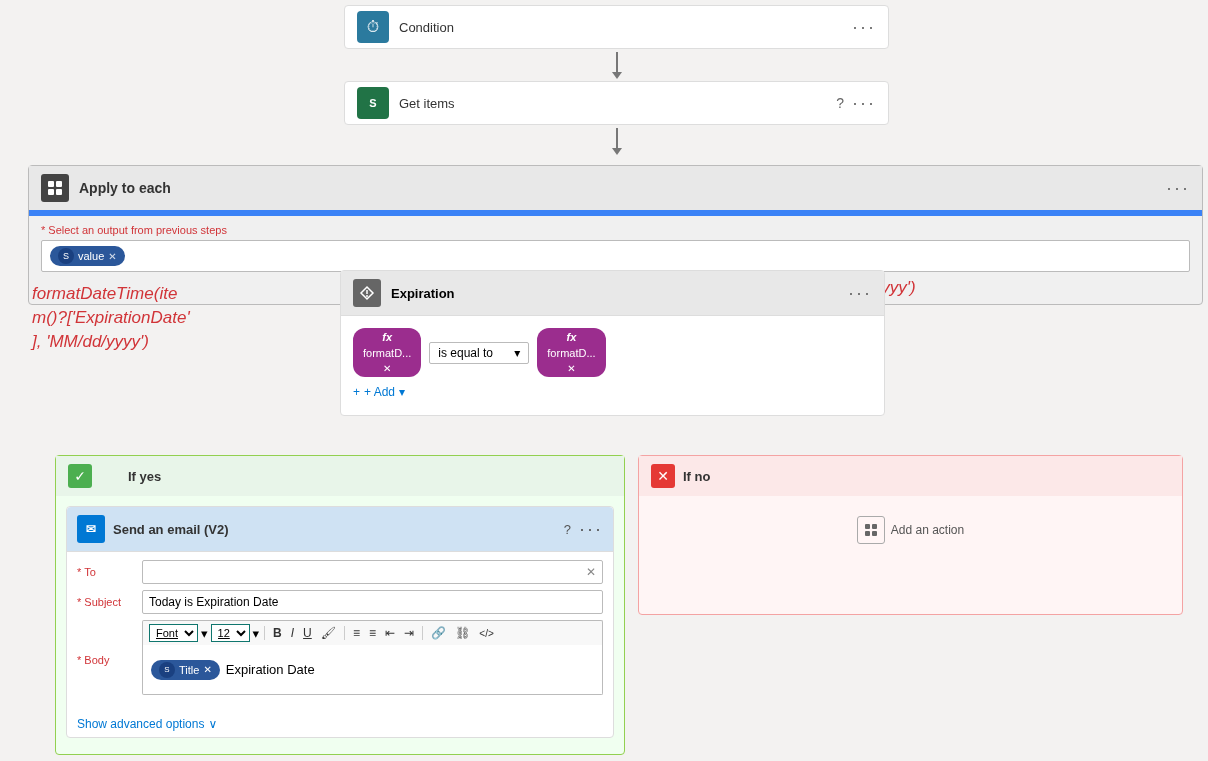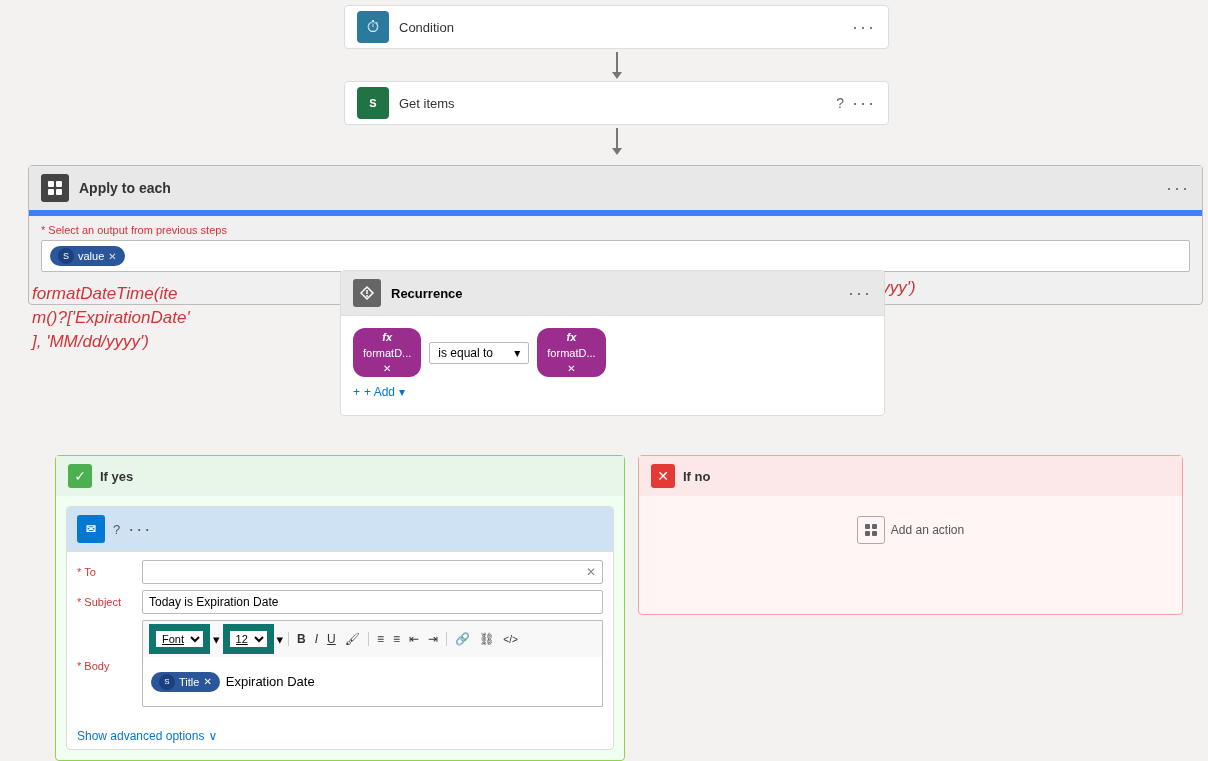--- a/index.html
+++ b/index.html
@@ -390,21 +390,21 @@
       font-size: 12px;
       color: #333;
       cursor: pointer;
       padding: 1px 3px;
       font-weight: bold;
       border: none;
       background: none;
     }
     .toolbar-select {
       font-size: 11px;
-      border: 7px solid #0f766e;
+      border: 1px solid #0f766e;
       padding: 1px 2px;
       background: white;
       text-decoration: underline;
     }
     .toolbar-divider {
       width: 1px;
       height: 14px;
       background: #ccc;
       margin: 0 2px;
     }
@@ -588,21 +588,21 @@
 
   <div class="condition-block">
     <div class="condition-header">
       <div class="condition-icon">
         <svg width="16" height="16" viewBox="0 0 16 16" fill="white">
           <path d="M2 8 L8 2 L14 8 L8 14 Z" stroke="white" fill="none" stroke-width="1.5"></path>
           <line x1="8" y1="5" x2="8" y2="9" stroke="white" stroke-width="1.5"></line>
           <circle cx="8" cy="11" r="1" fill="white"></circle>
         </svg>
       </div>
-      <span class="condition-title">Recurrence</span>
+      <span class="condition-title">Expiration</span>
       <span style="color:#666; font-size:18px; letter-spacing:2px;">···</span>
     </div>
 
     <div class="condition-body">
       <div class="condition-row">
 
         <div class="fx-pill">
           <span class="fx-label">fx</span>
           <span>formatD...</span>
           <span class="fx-close">✕</span>
@@ -624,26 +624,27 @@
         <span>+</span>
         <span>+ Add</span>
         <span>▾</span>
       </div>
     </div>
   </div>
 
   <div class="if-yes-panel">
     <div class="if-yes-header">
       <div class="if-yes-check">✓</div>
-      <span style="font-size:13px; font-weight:600; color:#333;">If yes</span>
+      <span style="font-size:13px; font-weight:600; color:#333;margin-left:28px;">If yes</span>
     </div>
 
     <div class="email-card">
       <div class="email-header">
         <div class="email-icon">✉</div>
+        <span class="email-title">Send an email (V2)</span>
         <span class="email-help">?</span>
         <span class="email-menu">···</span>
       </div>
 
       <div class="email-body">
 
         <div class="form-row">
           <div class="form-label">* To</div>
           <div class="form-field">
             <input type="text" style="width: 80%;">

